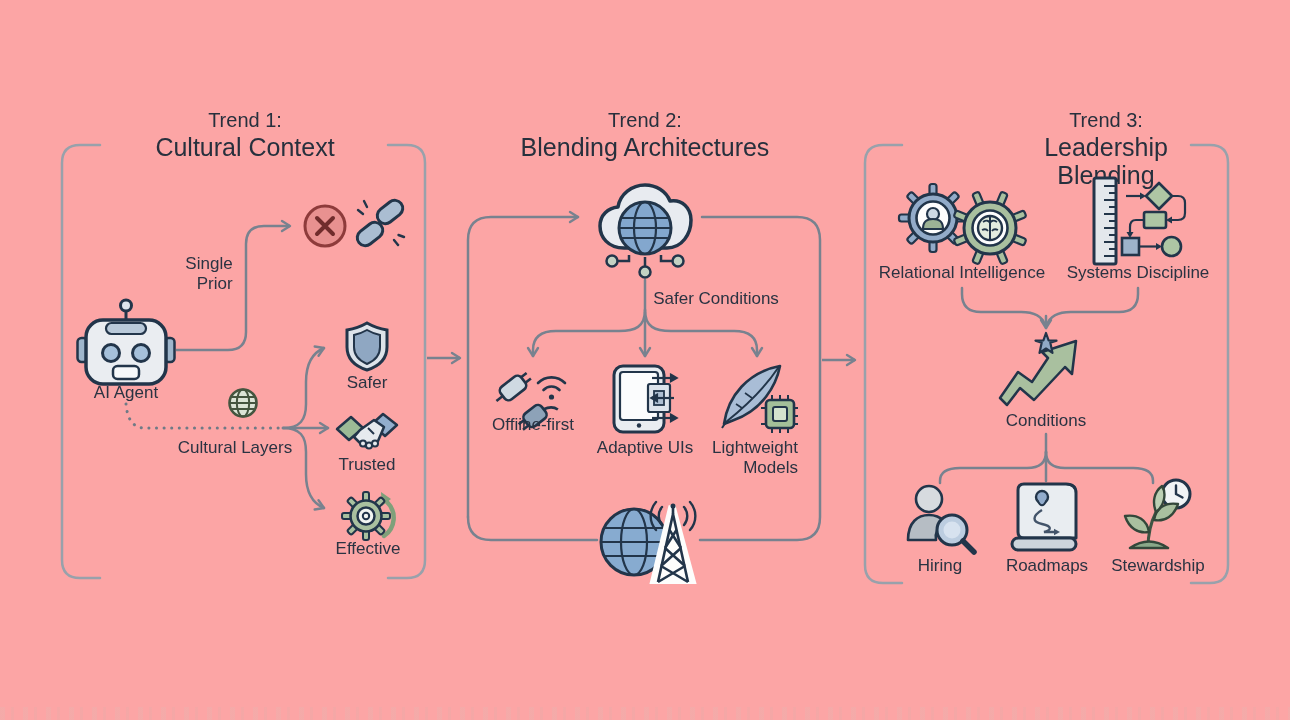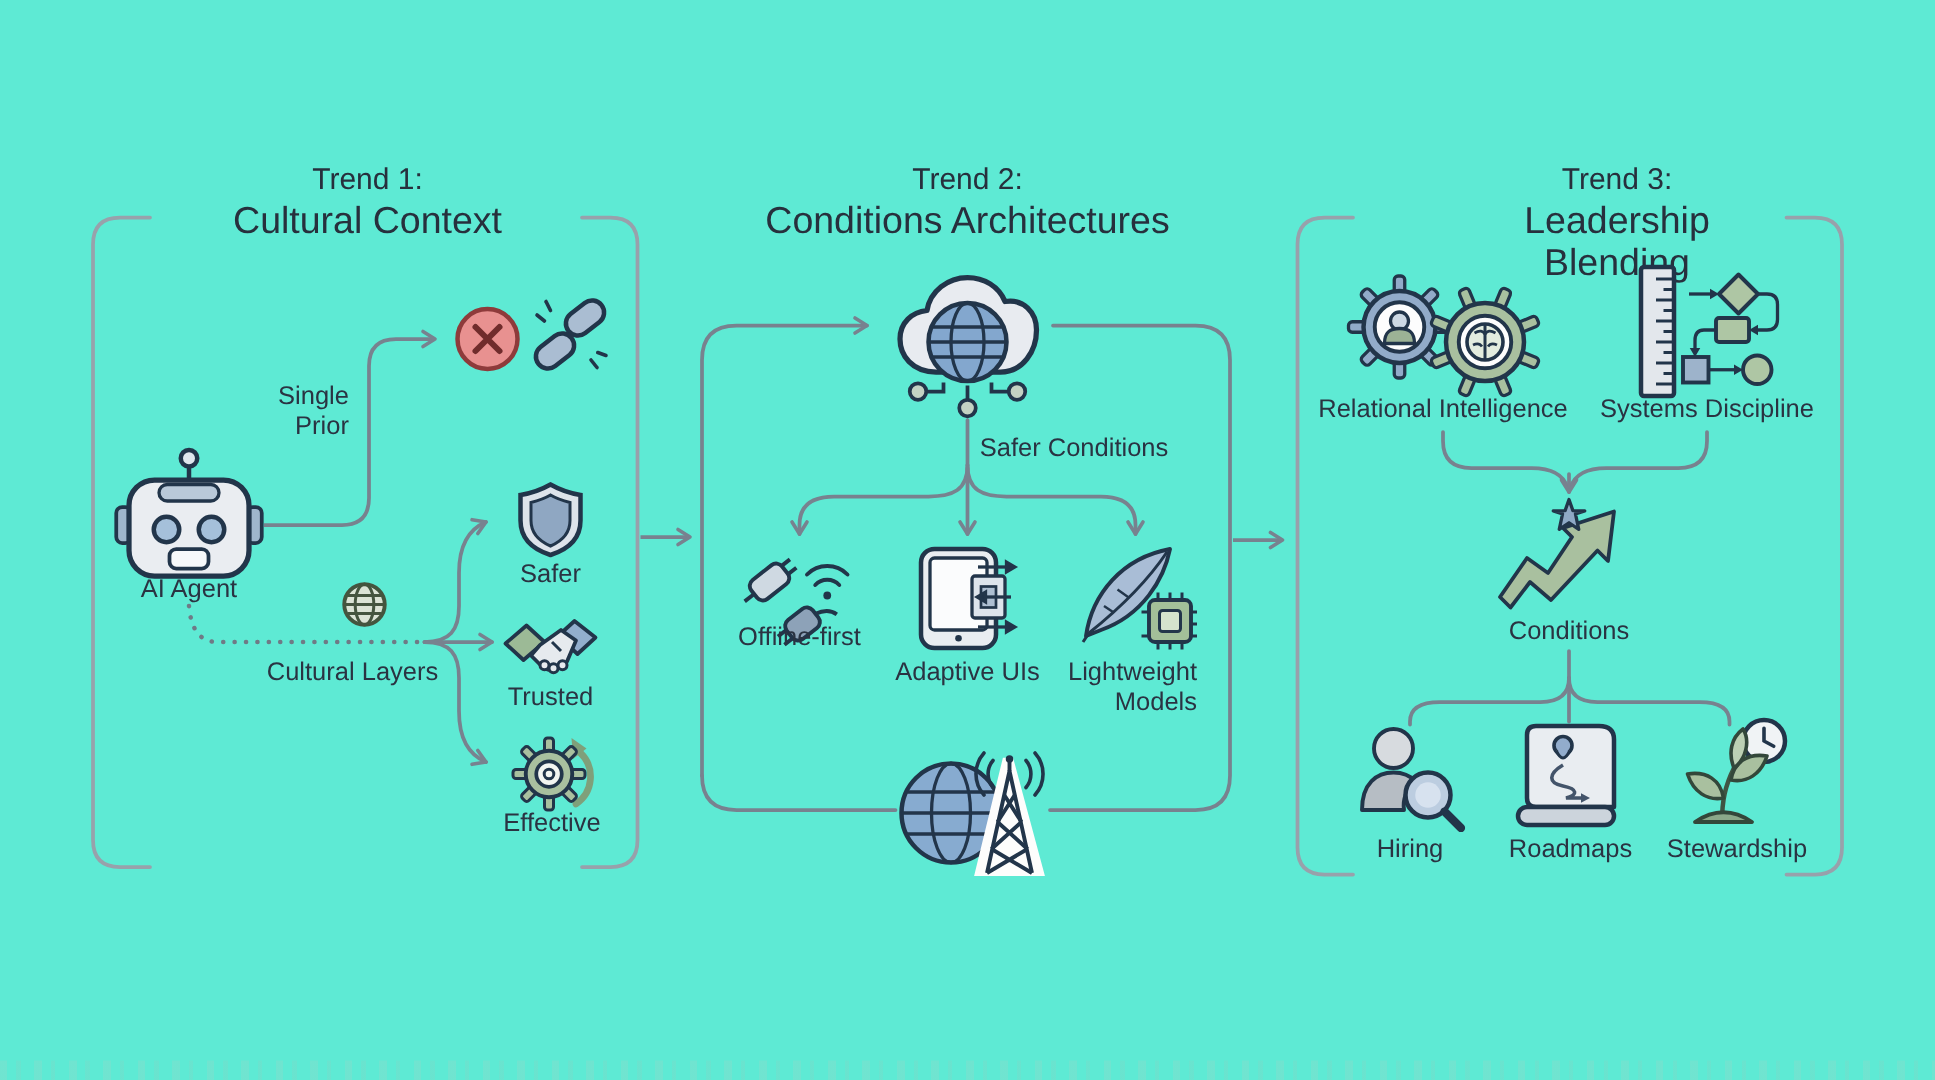--- a/index.html
+++ b/index.html
@@ -1,18 +1,18 @@
 <!DOCTYPE html>
 <html><head>
 <meta charset="utf-8">
 <style>
   html,body{margin:0;padding:0;background:#ffffff;}
   .stage{
     position:relative;width:1290px;height:720px;overflow:hidden;
-    background:#5eead4;
+    background:#fca5a5;
     font-family:"Liberation Sans", sans-serif;
     color:#27303d;
   }
   .title{position:absolute;transform:translateX(-50%);text-align:center;font-weight:500;}
   .title .t1{font-size:20px;line-height:26px;}
   .title .t2{font-size:25px;line-height:28px;}
   .lbl{
     position:absolute;transform:translateX(-50%);
     font-size:17px;font-weight:500;line-height:20px;
     text-align:right;white-space:nowrap;color:#2a3342;
@@ -87,23 +87,23 @@
       <path d="M1046 452 Q1046 468 1065 468 H1133 Q1153 468 1153 481 V483"></path>
     </g>
   </svg>
 
   <div class="title" style="left:245px;top:107px">
     <div class="t1">Trend 1:</div>
     <div class="t2">Cultural Context</div>
   </div>
   <div class="title" style="left:645px;top:107px">
     <div class="t1">Trend 2:</div>
-    <div class="t2">Conditions Architectures</div>
-  </div>
-  <div class="title" style="left:1078px;top:107px">
+    <div class="t2">Blending Architectures</div>
+  </div>
+  <div class="title" style="left:1106px;top:107px">
     <div class="t1">Trend 3:</div>
     <div class="t2">Leadership Blending</div>
   </div>
 
   <svg class="icon" style="left:76px;top:296px" width="100" height="92" viewBox="0 0 100 92">
     <line x1="50" y1="24" x2="50" y2="13" stroke="#22354a" stroke-width="3"></line>
     <circle cx="50" cy="9.5" r="5.5" fill="#dfe6ed" stroke="#22354a" stroke-width="3"></circle>
     <rect x="1.5" y="42" width="10" height="24" rx="4" fill="#9fb6cc" stroke="#22354a" stroke-width="2.5"></rect>
     <rect x="88.5" y="42" width="10" height="24" rx="4" fill="#9fb6cc" stroke="#22354a" stroke-width="2.5"></rect>
     <rect x="10" y="24" width="80" height="64" rx="17" fill="#eaedf1" stroke="#22354a" stroke-width="3.5"></rect>

